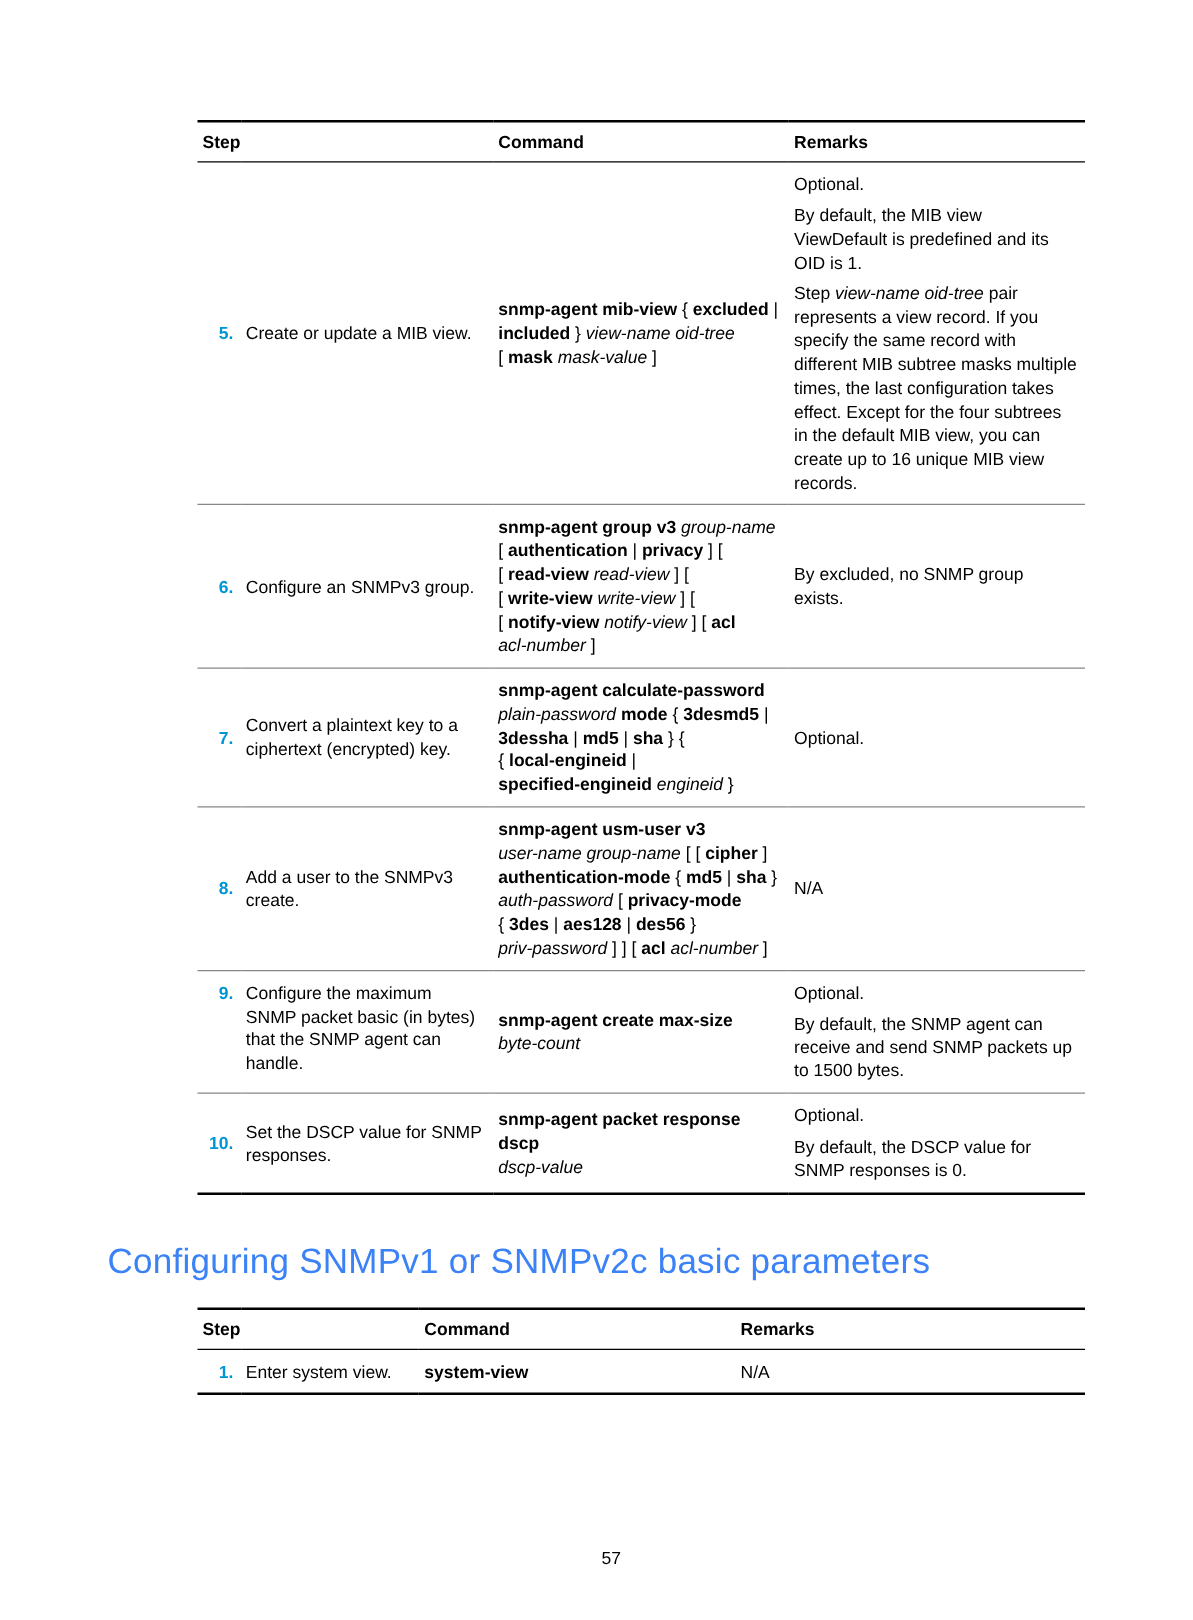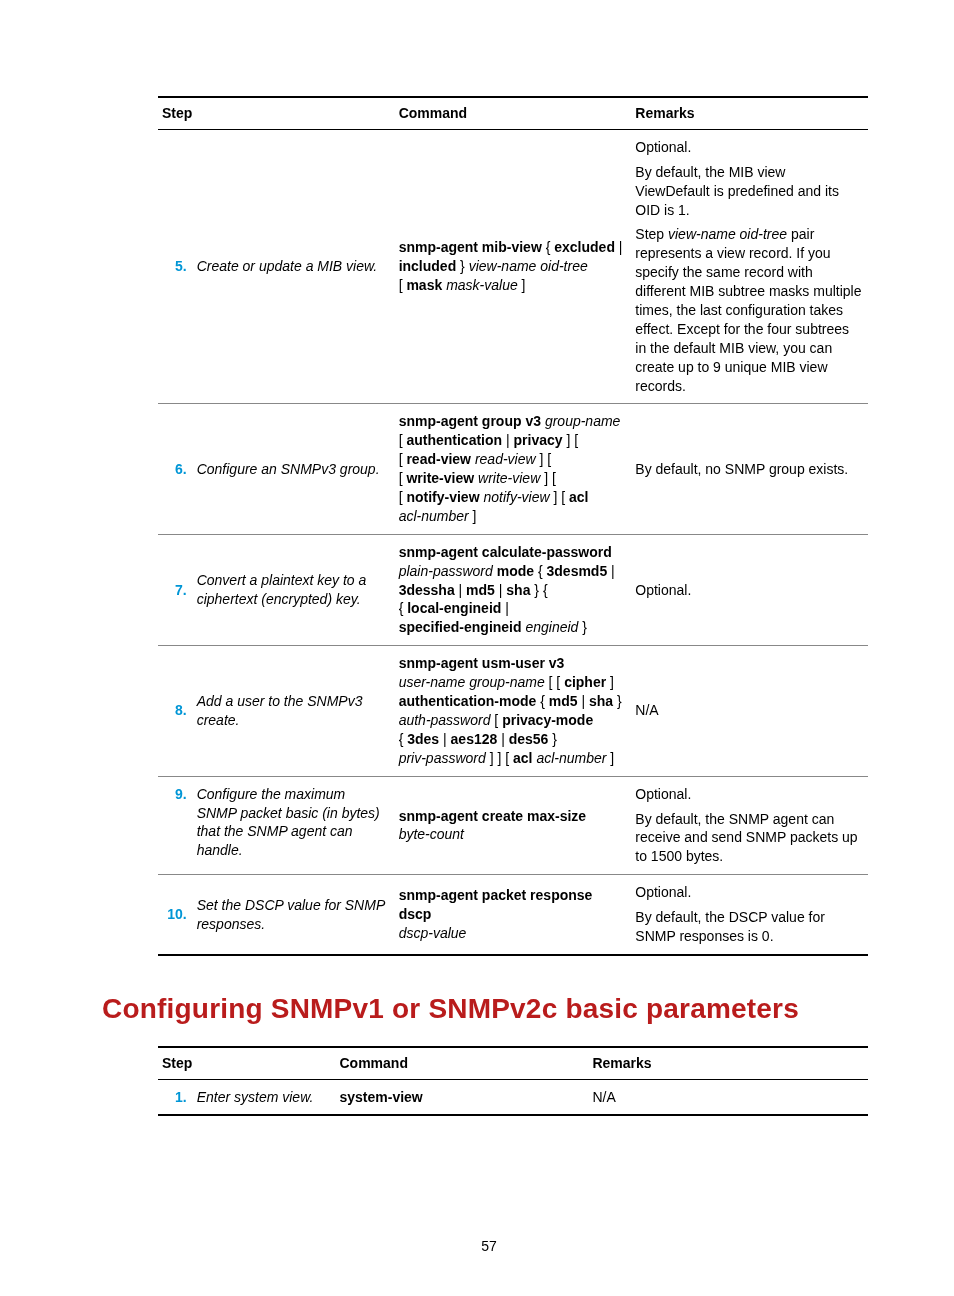--- a/index.html
+++ b/index.html
@@ -43,32 +43,32 @@
   .no-sep td { border-top: none; }
   .step-num {
     color: #0096d6;
     font-weight: bold;
     text-align: right;
     padding-right: 6px;
     vertical-align: top;
     width: 28px;
   }
   .step-num.vm { vertical-align: middle; }
-  .step-text { vertical-align: top; font-style: italic; }
+  .step-text { vertical-align: top; }
   .step-text.vm { vertical-align: middle; }
   .cmd-col { vertical-align: middle; }
   .remarks-col { vertical-align: middle; }
   .it { font-style: italic; text-align: right; }
   .b { font-weight: bold; }
   .heading {
     font-family: Arial, Helvetica, sans-serif;
-    font-weight: bold;
+    font-weight: normal;
     font-size: 28px;
-    color: #b91c1c;
-    margin: 34px 0 18px 16px;
+    color: #3b82f6;
+    margin: 34px 0 18px 0;
     letter-spacing: 0.2px;
   }
   .remarks-col p, .step-text p, .cmd-col p { margin: 0 0 6px 0; }
   .remarks-col p:last-child, .step-text p:last-child, .cmd-col p:last-child { margin-bottom: 0; }
   .pagenum {
     position: absolute;
     bottom: 40px;
     left: 12px;
     width: 100%;
     text-align: center;
@@ -109,31 +109,31 @@
 
         <tr class="no-sep">
           <td class="step-num vm">5.</td>
           <td class="step-text vm">Create or update a MIB view.</td>
           <td class="cmd-col">
             <span class="b">snmp-agent mib-view</span><span> { </span><span class="b">excluded</span><span> | </span><span class="b">included</span><span> } </span><span class="it">view-name oid-tree</span><br><span> [ </span><span class="b">mask</span><span> </span><span class="it">mask-value</span><span> ]</span>
           </td>
           <td class="remarks-col" style="vertical-align:top;">
             <p>Optional.</p>
             <p>By default, the MIB view ViewDefault is predefined and its OID is 1.</p>
-            <p><span>Step </span><span class="it">view-name oid-tree</span><span> pair represents a view record. If you specify the same record with different MIB subtree masks multiple times, the last configuration takes effect. Except for the four subtrees in the default MIB view, you can create up to 9 unique MIB view records.</span></p>
+            <p><span>Step </span><span class="it">view-name oid-tree</span><span> pair represents a view record. If you specify the same record with different MIB subtree masks multiple times, the last configuration takes effect. Except for the four subtrees in the default MIB view, you can create up to 16 unique MIB view records.</span></p>
           </td>
         </tr>
 
         <tr class="row-sep">
           <td class="step-num vm">6.</td>
           <td class="step-text vm">Configure an SNMPv3 group.</td>
           <td class="cmd-col">
             <span class="b">snmp-agent group v3</span><span> </span><span class="it">group-name</span><br><span> [ </span><span class="b">authentication</span><span> | </span><span class="b">privacy</span><span> ] [ </span><br><span>[ </span><span class="b">read-view</span><span> </span><span class="it">read-view</span><span> ] [ </span><br><span>[ </span><span class="b">write-view</span><span> </span><span class="it">write-view</span><span> ] [ </span><br><span>[ </span><span class="b">notify-view</span><span> </span><span class="it">notify-view</span><span> ] [ </span><span class="b">acl</span><br><span class="it">acl-number</span><span> ]</span>
           </td>
-          <td class="remarks-col">By default, no SNMP group exists.</td>
+          <td class="remarks-col">By excluded, no SNMP group exists.</td>
         </tr>
 
         <tr class="row-sep">
           <td class="step-num vm">7.</td>
           <td class="step-text vm">Convert a plaintext key to a ciphertext (encrypted) key.</td>
           <td class="cmd-col">
             <span class="b">snmp-agent calculate-password</span><br><span class="it">plain-password</span><span> </span><span class="b">mode</span><span> { </span><span class="b">3desmd5</span><span> | </span><br><span class="b">3dessha</span><span> | </span><span class="b">md5</span><span> | </span><span class="b">sha</span><span> } { </span><br><span>{ </span><span class="b">local-engineid</span><span> | </span><br><span class="b">specified-engineid</span><span> </span><span class="it">engineid</span><span> }</span>
           </td>
           <td class="remarks-col">Optional.</td>
         </tr>

